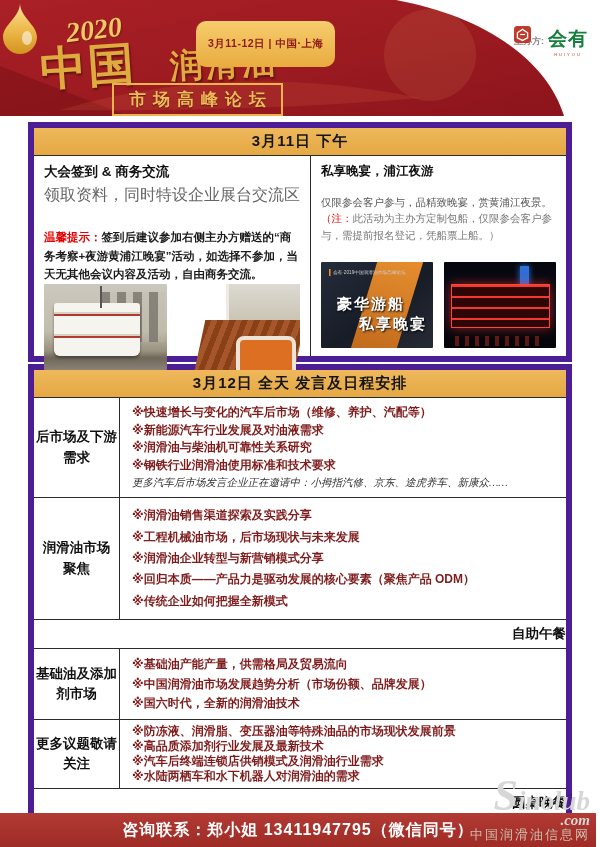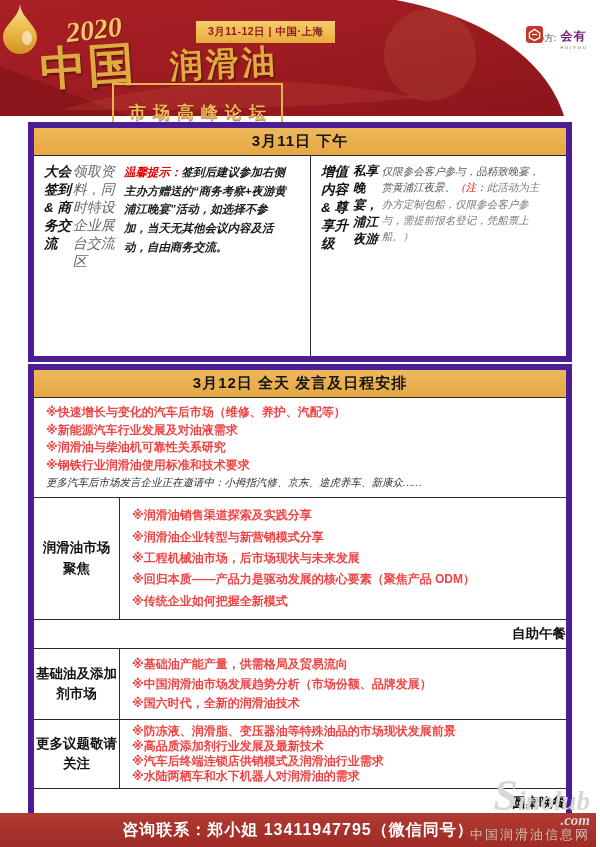--- a/index.html
+++ b/index.html
@@ -13,43 +13,43 @@
           font-style:italic;font-weight:bold;font-size:28px;color:#f2c766;transform:rotate(-7deg);
           text-shadow:1px 1px 1px rgba(80,30,0,.55);}
   .b-cn1{position:absolute;left:40px;top:36px;font-family:"Liberation Serif","DejaVu Serif",serif;
          font-weight:bold;font-size:46px;color:#e0ab3e;transform:rotate(-4deg);
          text-shadow:1px 2px 2px rgba(60,10,5,.6);letter-spacing:2px;}
   .b-cn2{position:absolute;left:170px;top:42px;font-family:"Liberation Serif","DejaVu Serif",serif;
          font-weight:bold;font-size:33px;color:#e0ab3e;transform:rotate(-3deg);
          text-shadow:1px 2px 2px rgba(60,10,5,.6);letter-spacing:3px;}
   .b-drop{position:absolute;left:128px;top:20px;width:40px;height:58px;}
   .b-badge{position:absolute;left:196px;top:21px;background:linear-gradient(#f6cd6d,#e9ab3f);
-           color:#8e1a1a;font-size:10.5px;font-weight:bold;padding:4px 12px;border-radius:0;
+           color:#8e1a1a;font-size:10.5px;font-weight:bold;padding:16px 12px;border-radius:10px;
            letter-spacing:.5px;white-space:nowrap;}
   .b-box{position:absolute;left:112px;top:83px;border:2px solid #e7b44e;color:#eebb56;
-         font-size:17px;font-weight:bold;letter-spacing:7px;padding:16px 8px 3px 15px;
+         font-size:17px;font-weight:bold;letter-spacing:7px;padding:3px 8px 3px 15px;
          text-shadow:0 1px 1px rgba(60,10,5,.6);}
   .b-org{position:absolute;right:12px;top:26px;display:flex;align-items:center;gap:4px;}
   .b-org-label{font-size:9px;color:#8a8a8a;font-weight:bold;}
-  .b-org-name{font-size:12px;font-weight:bold;color:#701a75;letter-spacing:1px;margin-top:9px;}
+  .b-org-name{font-size:19px;font-weight:bold;color:#15803d;letter-spacing:1px;margin-top:9px;}
   .b-org-sub{font-size:4px;color:#c0392b;letter-spacing:2px;display:block;text-align:center;}
 
   
   .content{position:absolute;left:28px;top:122px;width:544px;}
   .tbl{border:6px solid #4c1d95;background:#fff;}
   .goldbar{background:linear-gradient(#eeb85c,#e5a843);border-bottom:1px solid #2b2b2b;
            text-align:center;font-weight:bold;font-size:15px;color:#151515;
            padding:4px 0;letter-spacing:1px;}
   
   .d1-body{display:flex;height:200px;}
-  .d1-cell{padding:7px 10px 8px;display:flex;flex-direction:row;font-style:italic;}
+  .d1-cell{padding:7px 10px 8px;display:flex;flex-direction:column;}
   .d1-left{width:256px;border-right:1px solid #2b2b2b;}
   .d1-right{flex:1;}
   .d1-title{font-size:13.5px;font-weight:bold;color:#111;margin-bottom:4px;}
-  .d1-desc{font-size:14px;color:#666;margin-bottom:7px;}
+  .d1-desc{font-size:16px;color:#666;margin-bottom:22px;}
   .d1-sub{font-size:12.5px;font-weight:bold;color:#111;margin-bottom:14px;}
   .d1-tip{font-size:11.5px;font-weight:bold;color:#1c1c1c;line-height:1.62;}
   .red{color:#e60000;}
   .gray-note{color:#777;font-weight:normal;}
   .d1-note{font-size:10.5px;color:#555;line-height:1.55;}
   .photos{display:flex;gap:11px;margin-top:auto;}
   .photo{flex:1;height:86px;position:relative;overflow:hidden;border-radius:1px;}
 
   
   .ph-ferry{background:linear-gradient(#cbc8bf 0%,#c2bcab 55%,#99917f 78%,#6e675a 86%,#8b8274 100%);}
@@ -87,21 +87,21 @@
       background:repeating-linear-gradient(90deg,rgba(255,60,45,.35) 0 4px,transparent 4px 10px);}
 
   
   .tbl2{margin-top:2px;}
   .trow{display:flex;border-top:1px solid #2b2b2b;}
   .trow:first-child{border-top:none;}
   .tlabel{width:85px;flex:none;display:flex;align-items:center;justify-content:center;
           text-align:center;font-weight:bold;font-size:13.5px;color:#111;
           border-right:1px solid #2b2b2b;white-space:pre-line;line-height:1.5;}
   .titems{flex:1;display:flex;flex-direction:column;justify-content:space-evenly;padding:4px 12px;}
-  .titem{font-size:12px;font-weight:bold;color:#ef4444;line-height:1.25;}
+  .titem{font-size:12px;font-weight:bold;color:#7f1d1d;line-height:1.25;}
   .tnote{font-size:10.5px;font-style:italic;color:#333;
          font-family:"Liberation Serif","DejaVu Serif",serif;}
   .tband{width:100%;text-align:right;font-weight:bold;font-size:13.5px;color:#111;padding:5px 0;}
   .h91{min-height:91px;} .h113{min-height:113px;} .h62{min-height:62px;} .h59{min-height:59px;}
 
   
   .footnote{margin-top:5px;font-size:10.5px;font-style:italic;color:#222;
             font-family:"Liberation Serif","DejaVu Serif",serif;letter-spacing:.3px;}
   .watermark{position:absolute;right:10px;top:776px;text-align:right;z-index:6;
              color:#d7d7d7;font-family:"Liberation Serif","DejaVu Serif",serif;font-style:italic;
@@ -182,21 +182,20 @@
               <div class="mast"></div>
             </div>
             <div class="photo ph-deck">
               <div class="win"></div>
               <div class="floor"></div>
               <div class="table"></div>
             </div>
           </div>
         </div>
         <div class="d1-cell d1-right">
-          <div class="d1-title">增值内容 &amp; 尊享升级</div>
           <div class="d1-sub">私享晚宴，浦江夜游</div>
           <div class="d1-note">
             <span>仅限参会客户参与，品精致晚宴，赏黄浦江夜景。</span><span class="red">（注：</span><span class="gray-note">此活动为主办方定制包船，仅限参会客户参与，需提前报名登记，凭船票上船。）</span>
           </div>
           <div class="photos">
             <div class="photo ph-promo">
               <div class="band"></div>
               <div class="tagline">会有·2019中国润滑油市场高峰论坛</div>
               <div class="t1">豪华游船</div>
               <div class="t2">私享晚宴</div>
@@ -208,35 +207,37 @@
             </div>
           </div>
         </div>
       </div>
     </div>
 
     <div class="tbl tbl2">
       <div class="goldbar">3月12日 全天 发言及日程安排</div>
       <div id="day2-rows">
           <div class="trow">
+            <div class="tlabel">后市场及下游
+需求</div>
             <div class="titems h91">
               <div class="titem">※快速增长与变化的汽车后市场（维修、养护、汽配等）</div>
               <div class="titem">※新能源汽车行业发展及对油液需求</div>
               <div class="titem">※润滑油与柴油机可靠性关系研究</div>
               <div class="titem">※钢铁行业润滑油使用标准和技术要求</div>
               <div class="tnote">更多汽车后市场发言企业正在邀请中：小拇指汽修、京东、途虎养车、新康众……</div>
             </div>
           </div>
           <div class="trow">
             <div class="tlabel">润滑油市场
 聚焦</div>
             <div class="titems h113">
               <div class="titem">※润滑油销售渠道探索及实践分享</div>
+              <div class="titem">※工程机械油市场，后市场现状与未来发展</div>
               <div class="titem">※润滑油企业转型与新营销模式分享</div>
-              <div class="titem">※工程机械油市场，后市场现状与未来发展</div>
               <div class="titem">※回归本质——产品力是驱动发展的核心要素（聚焦产品 ODM）</div>
               <div class="titem">※传统企业如何把握全新模式</div>
             </div>
           </div>
           <div class="trow">
             <div class="tband">自助午餐</div>
           </div>
           <div class="trow">
             <div class="tlabel">基础油及添加
 剂市场</div>

